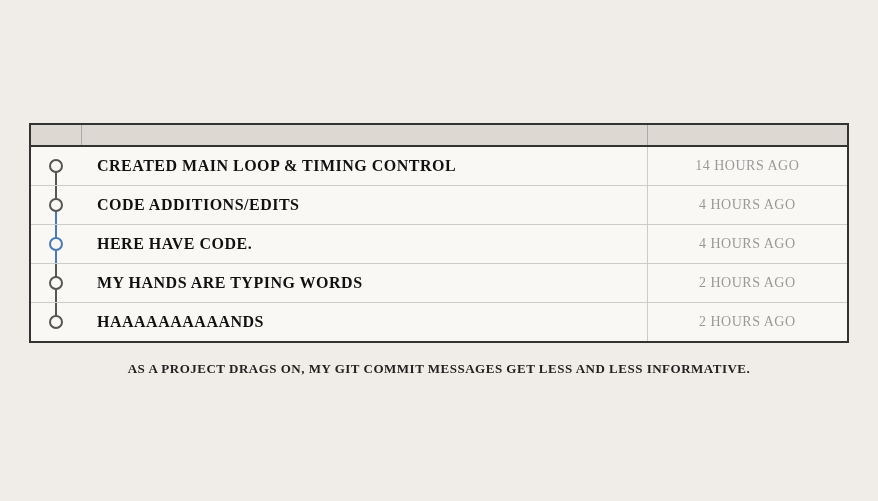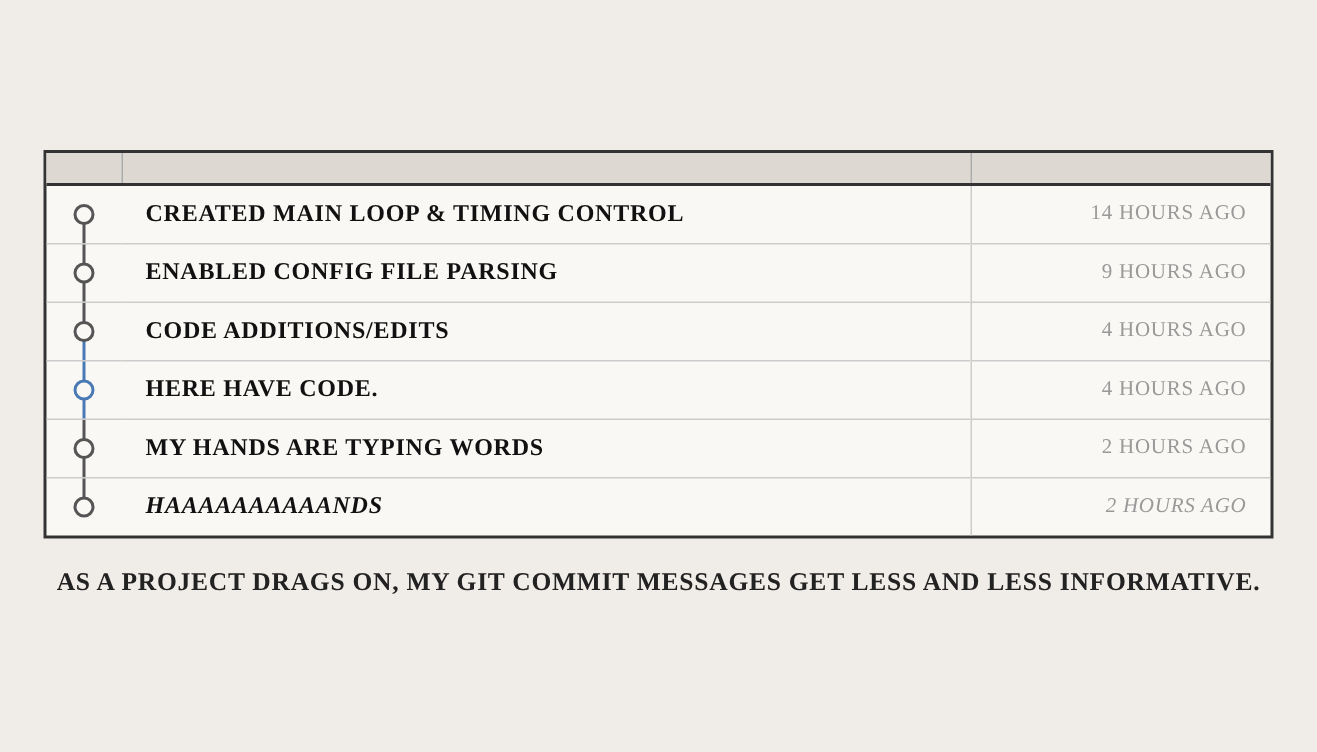--- a/index.html
+++ b/index.html
@@ -63,21 +63,20 @@
       text-align: center;
       width: 200px;
     }
 
     tbody tr {
       border-bottom: 1px solid #ccc;
     }
 
     tbody tr:last-child {
       border-bottom: none;
-      font-style: italic;
     }
 
     .dot-cell {
       width: 50px;
       text-align: center;
       vertical-align: middle;
       position: relative;
       padding: 0;
     }
 
@@ -128,28 +127,28 @@
       border-right: 1px solid #ccc;
     }
 
     .date-cell {
       padding: 8px 16px;
       font-size: 14px;
       color: #999;
       text-transform: uppercase;
       letter-spacing: 0.5px;
       white-space: nowrap;
-      text-align: right;
+      text-align: center;
       font-weight: normal;
     }
 
     .caption {
       margin-top: 16px;
       text-align: left;
-      font-size: 17px;
+      font-size: 13px;
       font-weight: bold;
       letter-spacing: 0.5px;
       text-transform: uppercase;
       color: #222;
       max-width: 820px;
       line-height: 1.5;
     }
   </style>
 </head>
 <body>
@@ -173,31 +172,20 @@
               </div>
             </td>
             <td class="comment-cell">CREATED MAIN LOOP &amp; TIMING CONTROL</td>
             <td class="date-cell">14 HOURS AGO</td>
           </tr>
           <tr>
             <td class="dot-cell">
               <div class="dot-container">
                 <div class="line-segment line-top" style="background: rgb(85, 85, 85);"></div>
                 <div class="dot"></div>
-                <div class="line-segment line-bottom" style="background: rgb(85, 85, 85);"></div>
-              </div>
-            </td>
-            <td class="comment-cell">ENABLED CONFIG FILE PARSING</td>
-            <td class="date-cell">9 HOURS AGO</td>
-          </tr>
-          <tr>
-            <td class="dot-cell">
-              <div class="dot-container">
-                <div class="line-segment line-top" style="background: rgb(85, 85, 85);"></div>
-                <div class="dot"></div>
                 <div class="line-segment line-bottom" style="background: rgb(74, 122, 181);"></div>
               </div>
             </td>
             <td class="comment-cell">CODE ADDITIONS/EDITS</td>
             <td class="date-cell">4 HOURS AGO</td>
           </tr>
           <tr>
             <td class="dot-cell">
               <div class="dot-container">
                 <div class="line-segment line-top" style="background: rgb(74, 122, 181);"></div>

